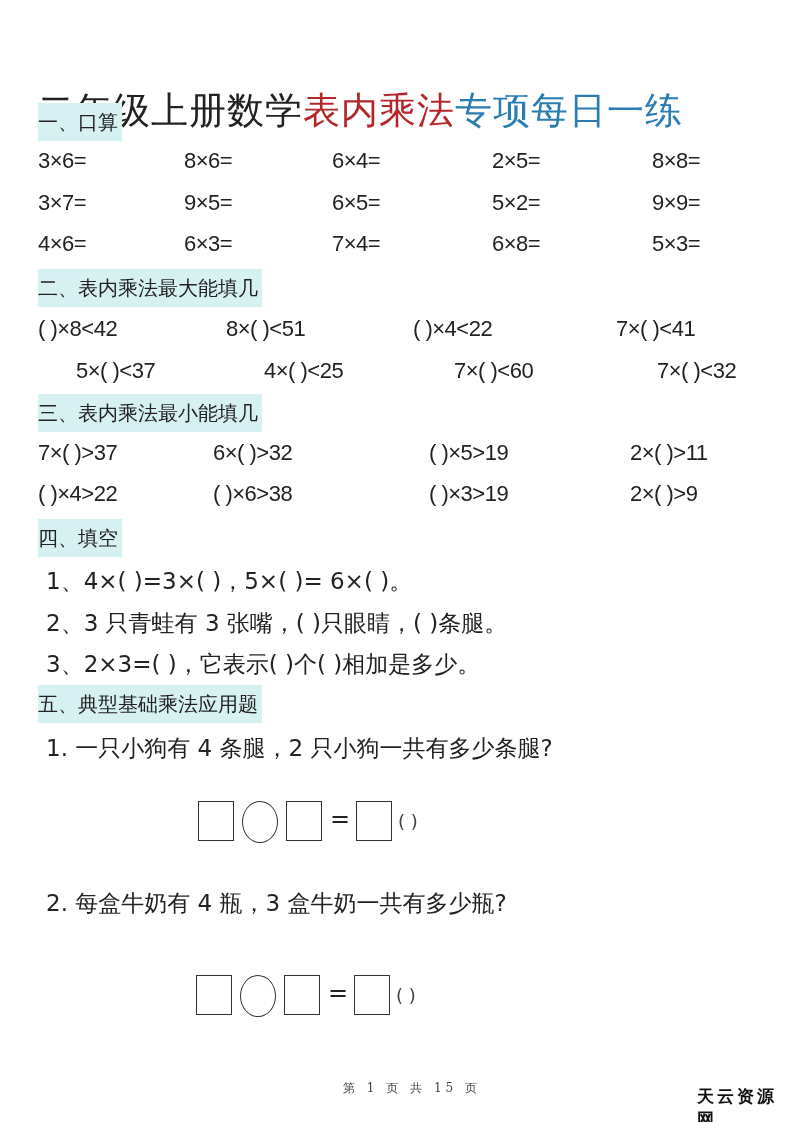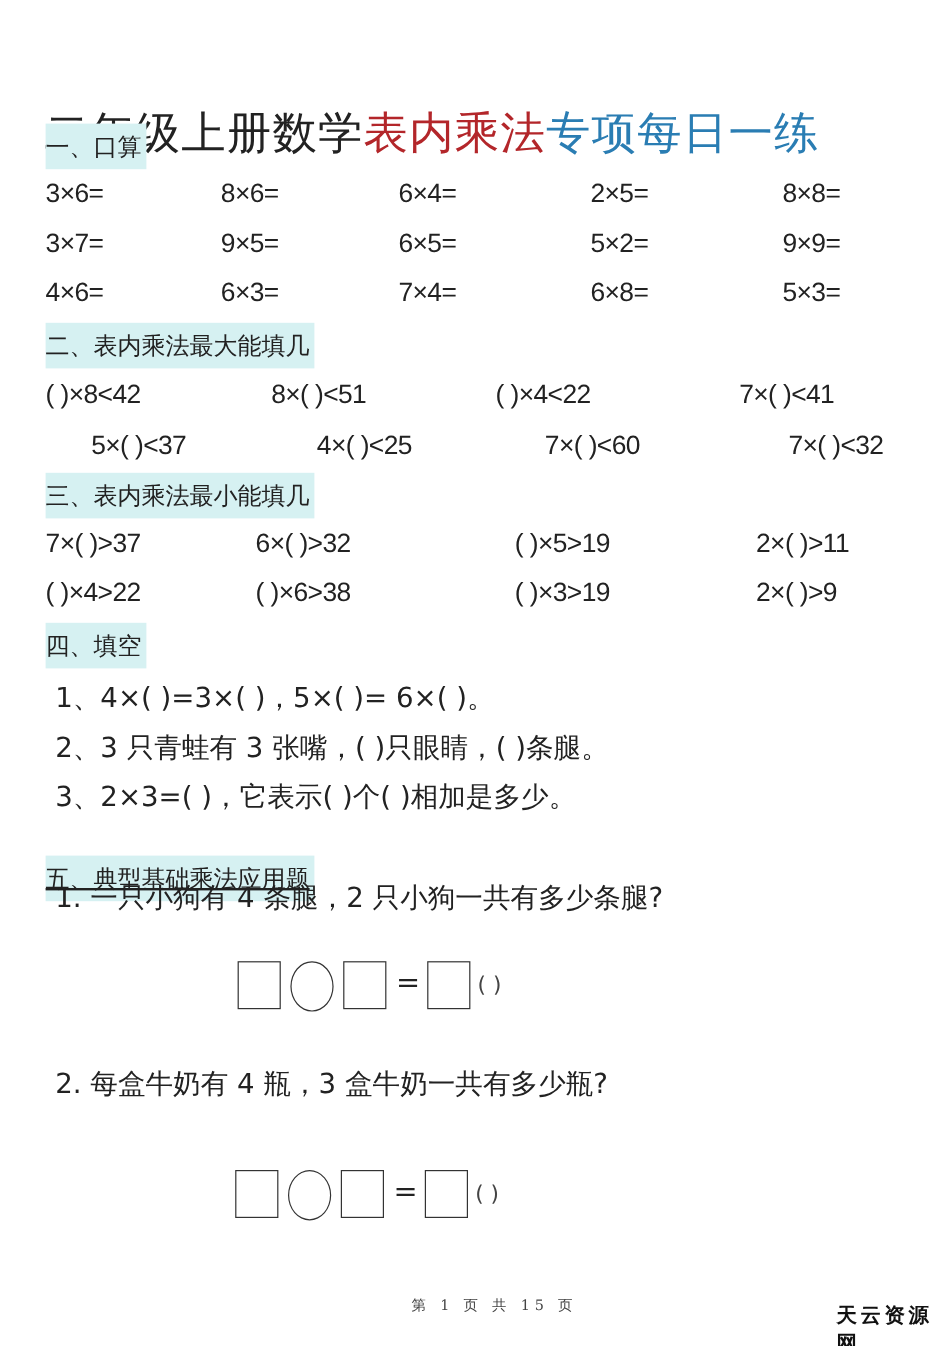--- a/index.html
+++ b/index.html
@@ -85,21 +85,21 @@
   <span class="cell" style="left:213px">(    )×6&gt;38</span>
   <span class="cell" style="left:429px">(    )×3&gt;19</span>
   <span class="cell" style="left:630px">2×(    )&gt;9</span>
 </div>
 
 <div class="section-head" style="top:519px;">四、填空</div>
 <div class="line" style="top:566px;">1、4×(    )=3×(    )，5×(    )=  6×(    )。</div>
 <div class="line" style="top:608px;">2、3 只青蛙有 3 张嘴，(    )只眼睛，(    )条腿。</div>
 <div class="line" style="top:649px;">3、2×3=(    )，它表示(    )个(    )相加是多少。</div>
 
-<div class="section-head" style="top:713px;text-decoration:underline;">五、典型基础乘法应用题</div>
+<div class="section-head" style="top:685px;">五、典型基础乘法应用题</div>
 <div class="line" style="top:733px;">1. 一只小狗有 4 条腿，2 只小狗一共有多少条腿?</div>
 
 <div class="eq-group" style="left:198px; top:801px; width:270px;">
   <div class="box" style="left:0;"></div>
   <div class="oval" style="left:44px;"></div>
   <div class="box" style="left:88px;"></div>
   <span class="eqsign" style="left:132px;">=</span>
   <div class="box" style="left:158px;"></div>
   <span class="paren" style="left:200px;">(      )</span>
 </div>

